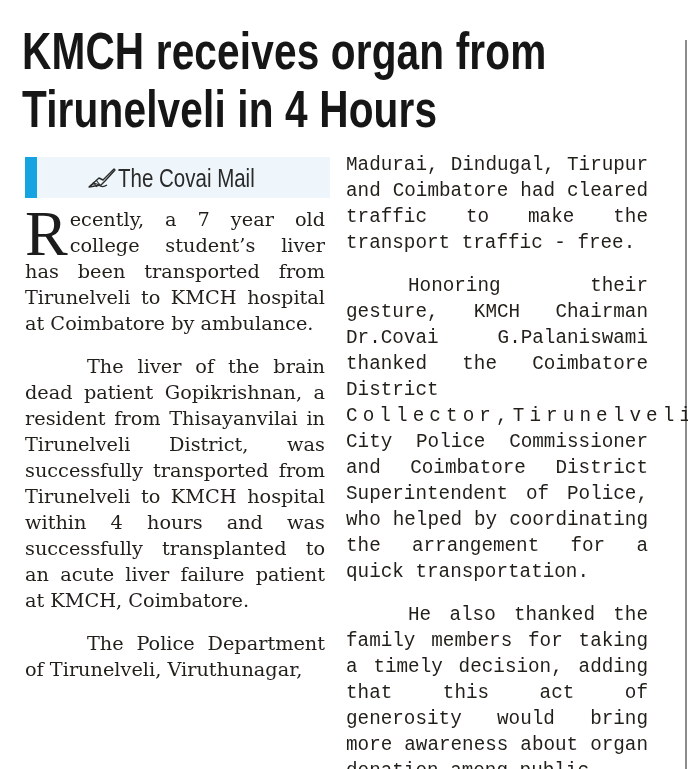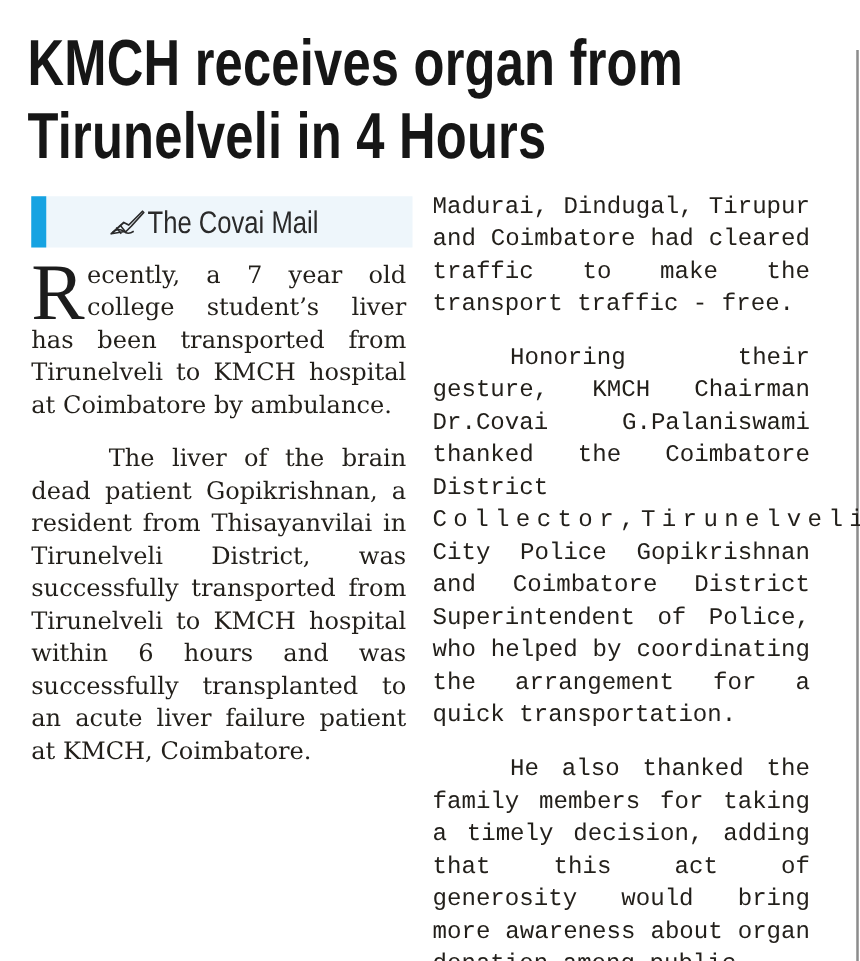--- a/index.html
+++ b/index.html
@@ -123,24 +123,25 @@
       <path d="M9 14 L13 19" stroke="#2a2a2a" stroke-width="1.2"></path>
     </svg>
     <span class="byline-text">The Covai Mail</span>
   </div>
 </div>
 
 <div class="col col-left">
   <p>
     <span class="dropcap">R</span><span>ecently, a 7 year old college student’s liver has been transported from Tirunelveli to KMCH hospital at Coimbatore by ambulance.</span>
   </p>
-  <p class="indent">The liver of the brain dead patient Gopikrishnan, a resident from Thisayanvilai in Tirunelveli District, was successfully transported from Tirunelveli to KMCH hospital within 6 hours and was successfully transplanted to an acute liver failure patient at KMCH, Coimbatore.</p>
+  <p class="indent">The liver of the brain dead patient Gopikrishnan, a resident from Thisayanvilai in Tirunelveli District, was successfully transported from Tirunelveli to KMCH hospital within 4 hours and was successfully transplanted to an acute liver failure patient at KMCH, Coimbatore.</p>
+  <p class="indent">The Police Department of Tirunelveli, Viruthunagar,</p>
 </div>
 
 <div class="col col-right">
   <p>Madurai, Dindugal, Tirupur and Coimbatore had cleared traffic to make the transport traffic - free.</p>
   <p class="indent">
     <span>Honoring their gesture, KMCH Chairman Dr.Covai G.Palaniswami thanked the Coimbatore District</span>
     <span class="spaced">Collector,Tirunelveli</span>
-    <span>City Police Gopikrishnan and Coimbatore District Superintendent of Police, who helped by coordinating the arrangement for a quick transportation.</span>
+    <span>City Police Commissioner and Coimbatore District Superintendent of Police, who helped by coordinating the arrangement for a quick transportation.</span>
   </p>
   <p class="indent">He also thanked the family members for taking a timely decision, adding that this act of generosity would bring more awareness about organ donation among public.</p>
 </div>
 
 </body></html>

